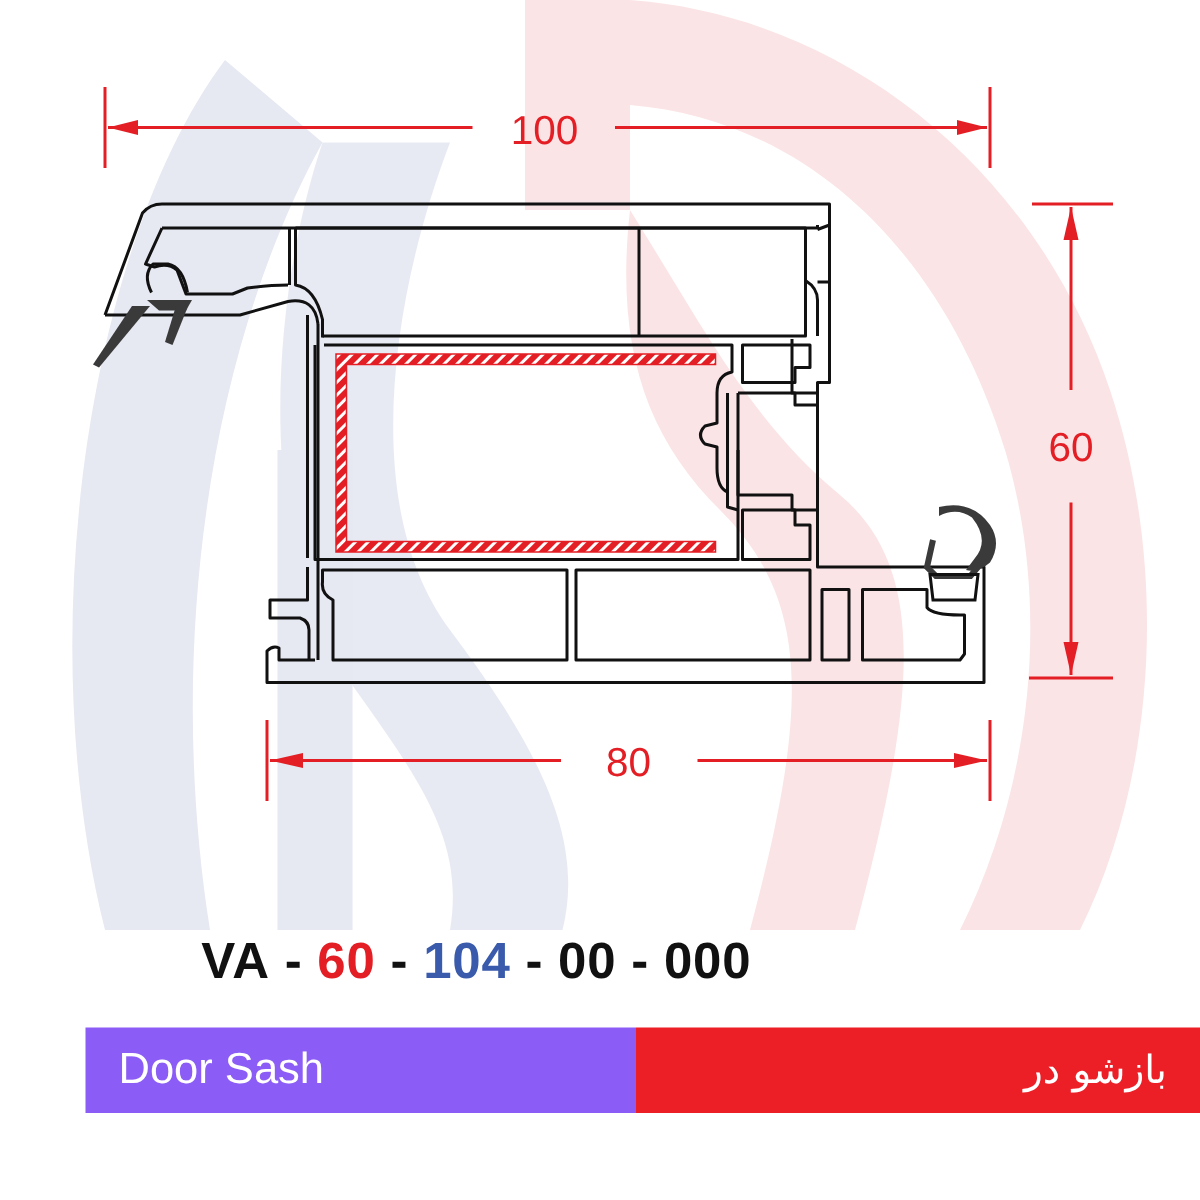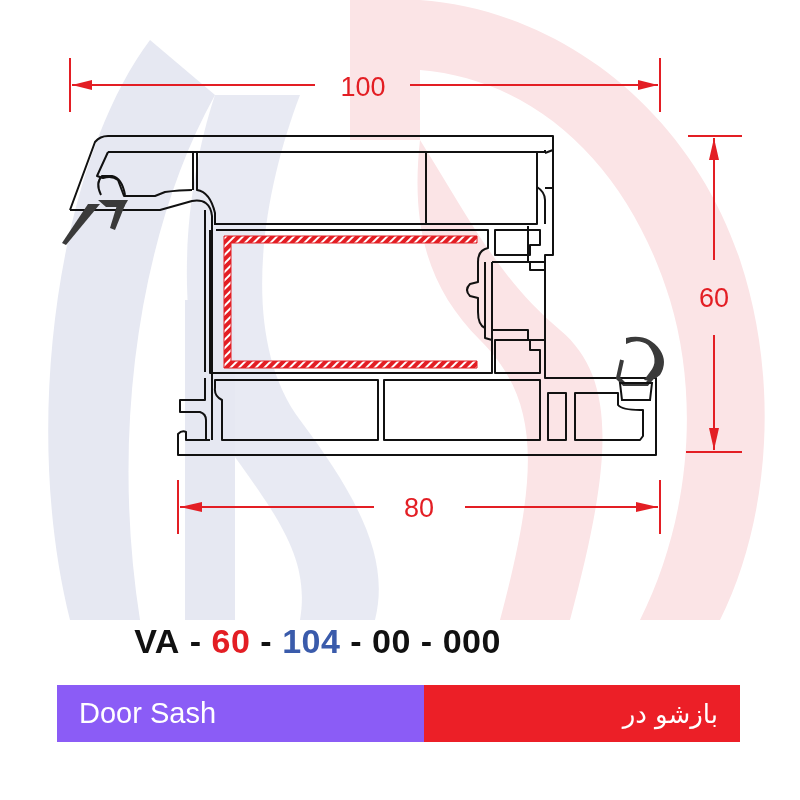--- a/index.html
+++ b/index.html
@@ -2,21 +2,21 @@
 <html><head>
 <meta charset="utf-8">
 <style>
   html, body { margin: 0; padding: 0; }
   body { width: 800px; height: 800px; background: #ffffff; position: relative; overflow: hidden; font-family: "Liberation Sans", sans-serif; }
   #canvas { position: absolute; left: 0; top: 0; width: 800px; height: 800px; }
   .code-line { position: absolute; left: 0; top: 622px; width: 635px; text-align: center; font-family: "Liberation Sans", sans-serif; font-weight: bold; font-size: 34px; letter-spacing: 0.5px; color: #111111; }
   .code-line span { display: inline-block; }
   .bar { position: absolute; top: 685px; height: 57px; display: flex; align-items: center; }
   .bar-left { left: 57px; width: 367px; background: #8b5cf6; }
-  .bar-right { left: 424px; width: 316px; background: #ec1f27; justify-content: flex-end; }
+  .bar-right { left: 424px; width: 376px; background: #ec1f27; justify-content: flex-end; }
   .bar-left .label { color: #ffffff; font-size: 29px; padding-left: 22px; font-family: "Liberation Sans", sans-serif; }
   .bar-right .label { color: #ffffff; font-size: 26px; padding-right: 22px; direction: rtl; font-family: "DejaVu Sans", sans-serif; }
   .dim-text { font-family: "Liberation Sans", sans-serif; font-size: 27px; fill: #e31e24; }
 </style>
 </head>
 <body>
 
 <svg id="canvas" viewBox="0 0 800 800" xmlns="http://www.w3.org/2000/svg">
 
   <g>

